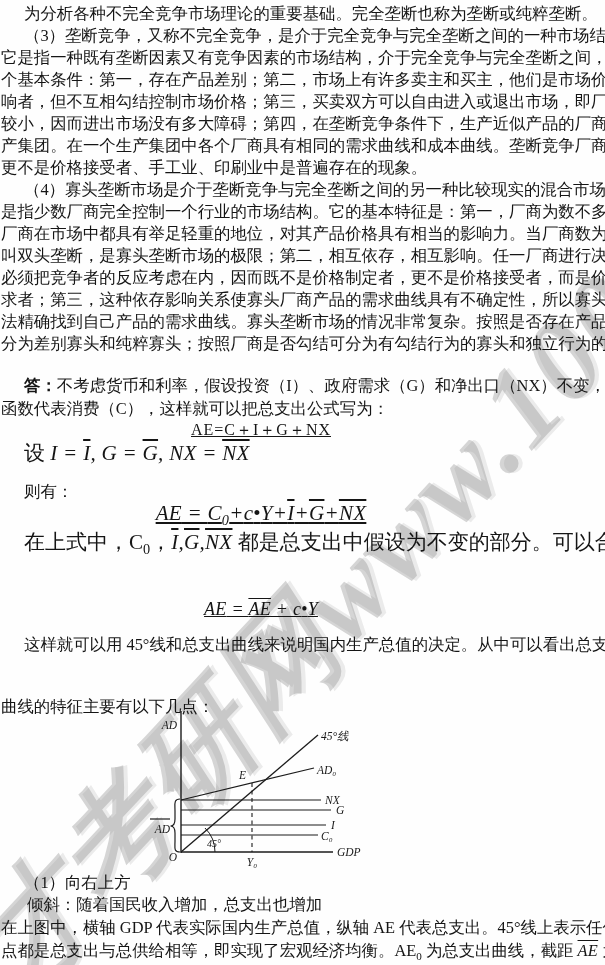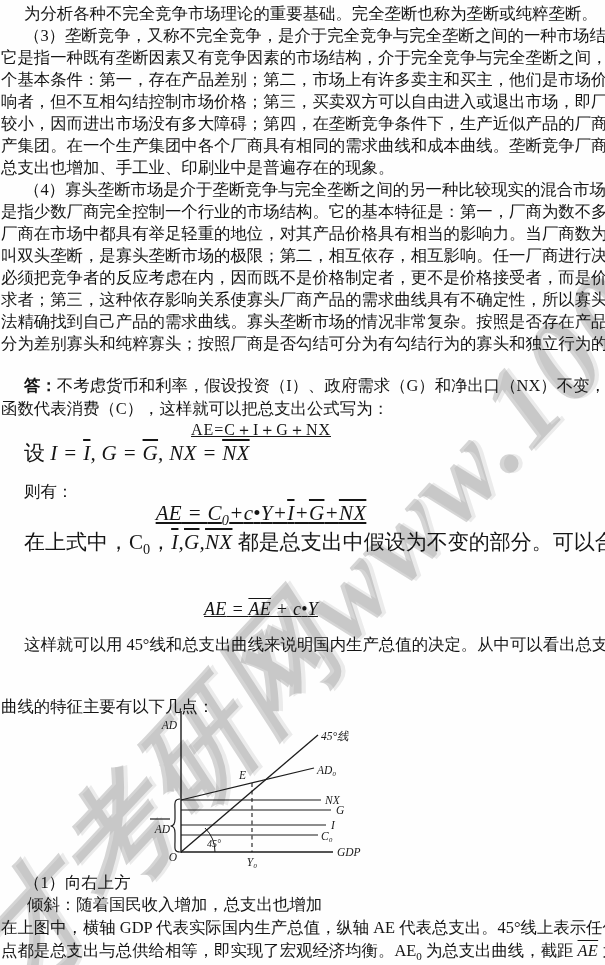--- a/index.html
+++ b/index.html
@@ -31,21 +31,21 @@
 
   <div class="watermark">圣才考研网www.100exam.com</div>
 
   <div class="ln ind txt" style="top:3px">为分析各种不完全竞争市场理论的重要基础。完全垄断也称为垄断或纯粹垄断。</div>
   <div class="ln ind txt" style="top:25px">（3）垄断竞争，又称不完全竞争，是介于完全竞争与完全垄断之间的一种市场结构。</div>
   <div class="ln txt" style="top:47px">它是指一种既有垄断因素又有竞争因素的市场结构，介于完全竞争与完全垄断之间，它有四</div>
   <div class="ln txt" style="top:69px">个基本条件：第一，存在产品差别；第二，市场上有许多卖主和买主，他们是市场价格的影</div>
   <div class="ln txt" style="top:91px">响者，但不互相勾结控制市场价格；第三，买卖双方可以自由进入或退出市场，即厂商规模</div>
   <div class="ln txt" style="top:113px">较小，因而进出市场没有多大障碍；第四，在垄断竞争条件下，生产近似产品的厂商组成生</div>
   <div class="ln txt" style="top:135px">产集团。在一个生产集团中各个厂商具有相同的需求曲线和成本曲线。垄断竞争厂商在大城</div>
-  <div class="ln txt" style="top:157px">总支出也增加、手工业、印刷业中是普遍存在的现象。</div>
+  <div class="ln txt" style="top:157px">更不是价格接受者、手工业、印刷业中是普遍存在的现象。</div>
 
   <div class="ln ind txt" style="top:179px">（4）寡头垄断市场是介于垄断竞争与完全垄断之间的另一种比较现实的混合市场。它</div>
   <div class="ln txt" style="top:201px">是指少数厂商完全控制一个行业的市场结构。它的基本特征是：第一，厂商为数不多。每个</div>
   <div class="ln txt" style="top:223px">厂商在市场中都具有举足轻重的地位，对其产品价格具有相当的影响力。当厂商数为两个时，</div>
   <div class="ln txt" style="top:245px">叫双头垄断，是寡头垄断市场的极限；第二，相互依存，相互影响。任一厂商进行决策时，</div>
   <div class="ln txt" style="top:267px">必须把竞争者的反应考虑在内，因而既不是价格制定者，更不是价格接受者，而是价格的寻</div>
   <div class="ln txt" style="top:289px">求者；第三，这种依存影响关系使寡头厂商产品的需求曲线具有不确定性，所以寡头厂商无</div>
   <div class="ln txt" style="top:311px">法精确找到自己产品的需求曲线。寡头垄断市场的情况非常复杂。按照是否存在产品差别可</div>
   <div class="ln txt" style="top:333px">分为差别寡头和纯粹寡头；按照厂商是否勾结可分为有勾结行为的寡头和独立行为的寡头。</div>
 

